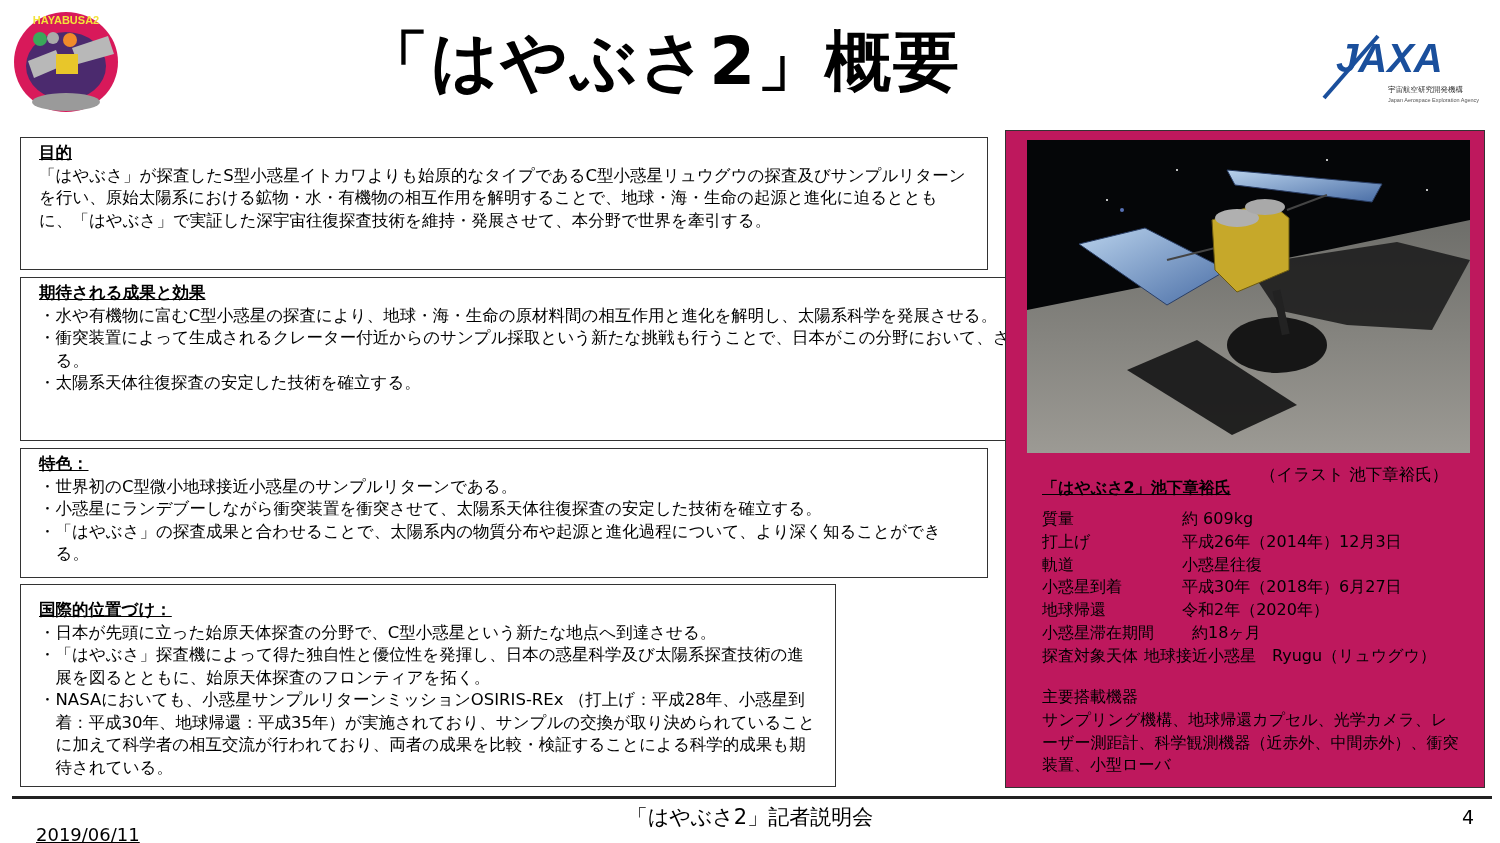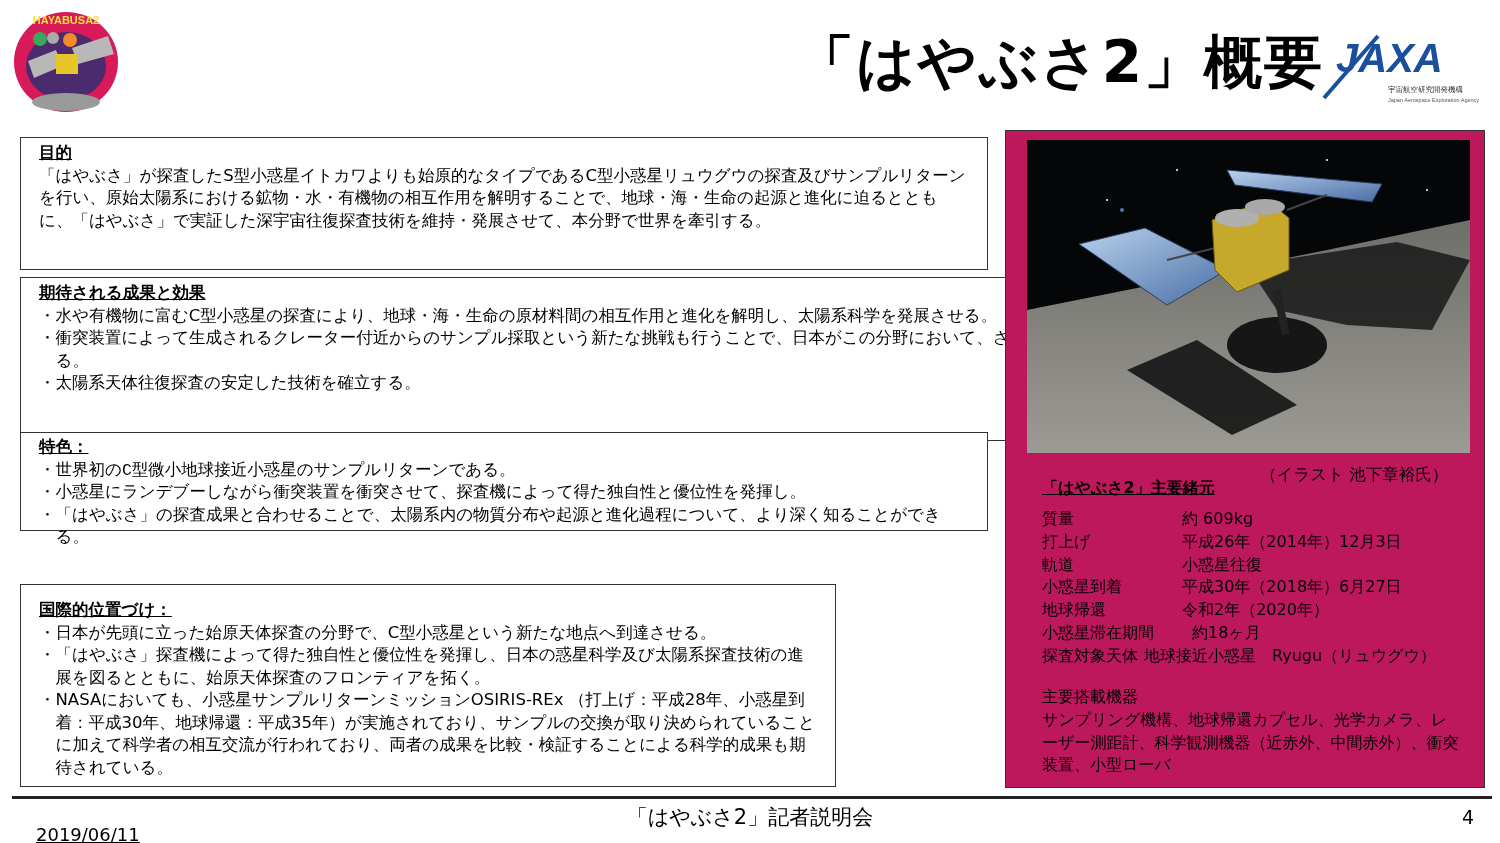--- a/index.html
+++ b/index.html
@@ -2,32 +2,32 @@
 <html><head>
   <meta charset="utf-8">
   <style>
     * { box-sizing: border-box; margin: 0; padding: 0; }
     html, body { width: 1500px; height: 843px; background: #ffffff; overflow: hidden; }
     body { position: relative; font-family: "DejaVu Sans", "Liberation Sans", sans-serif; color: #000; }
 
     .logo-left { position: absolute; left: 8px; top: 6px; width: 120px; height: 110px; }
     .logo-right { position: absolute; left: 1318px; top: 28px; width: 165px; height: 80px; }
 
-    .title { position: absolute; left: 0; width: 1324px; top: 22px; text-align: right;
-             font-size: 58px; font-weight: bold; letter-spacing: 2px; line-height: 80px; }
+    .title { position: absolute; left: 0; width: 1324px; top: 22px; text-align: center;
+             font-size: 66px; font-weight: bold; letter-spacing: 2px; line-height: 80px; }
 
     .box { position: absolute; border: 1.5px solid #333; background: #fff; padding: 4px 18px; 
            font-size: 16.5px; line-height: 22.5px; }
     .box .head { font-weight: bold; text-decoration: underline; }
     .box .txt { white-space: normal; }
     .bullet { padding-left: 1em; text-indent: -1em; }
 
     #box-purpose { left: 20px; top: 137px; width: 968px; height: 133px; }
     #box-effects { left: 20px; top: 277px; width: 1160px; height: 164px; }
-    #box-features { left: 20px; top: 432px; width: 968px; height: 99px; font-family: Liberation Mono, monospace; }
+    #box-features { left: 20px; top: 448px; width: 968px; height: 130px; }
     #box-intl { left: 20px; top: 584px; width: 816px; height: 203px; padding-top: 14px; }
 
     #panel { position: absolute; left: 1005px; top: 130px; width: 480px; height: 658px; border: 1.5px solid #333; background:#be185d; }
     .illustration { position: absolute; left: 21px; top: 9px; width: 443px; height: 313px; background: #050608; overflow: hidden; }
     .credit { position: absolute; left: 254px; top: 333px; font-size: 16.5px; }
     .specs-title { position: absolute; left: 36px; top: 347px; font-size: 16px; font-weight: bold; text-decoration: underline; }
     .specs { position: absolute; left: 36px; top: 377px; font-size: 16px; line-height: 22.8px; }
     .spec-row { display: flex; }
     .spec-label { width: 140px; }
     .instruments { position: absolute; left: 36px; top: 555px; font-size: 16px; line-height: 22.8px; width: 420px; }
@@ -74,21 +74,21 @@
 <div class="box" id="box-effects">
   <div class="head">期待される成果と効果</div>
   <div class="bullet">・水や有機物に富むC型小惑星の探査により、地球・海・生命の原材料間の相互作用と進化を解明し、太陽系科学を発展させる。</div>
   <div class="bullet">・衝突装置によって生成されるクレーター付近からのサンプル採取という新たな挑戦も行うことで、日本がこの分野において、さらに世界をリードする。</div>
   <div class="bullet">・太陽系天体往復探査の安定した技術を確立する。</div>
 </div>
 
 <div class="box" id="box-features">
   <div class="head">特色：</div>
   <div class="bullet">・世界初のC型微小地球接近小惑星のサンプルリターンである。</div>
-  <div class="bullet">・小惑星にランデブーしながら衝突装置を衝突させて、探査機によって得た独自性と優位性を発揮し。</div>
+  <div class="bullet">・小惑星にランデブーしながら衝突装置を衝突させて、太陽系天体往復探査の安定した技術を確立する。</div>
   <div class="bullet">・「はやぶさ」の探査成果と合わせることで、太陽系内の物質分布や起源と進化過程について、より深く知ることができる。</div>
 </div>
 
 <div class="box" id="box-intl">
   <div class="head">国際的位置づけ：</div>
   <div class="bullet">・日本が先頭に立った始原天体探査の分野で、C型小惑星という新たな地点へ到達させる。</div>
   <div class="bullet">・「はやぶさ」探査機によって得た独自性と優位性を発揮し、日本の惑星科学及び太陽系探査技術の進展を図るとともに、始原天体探査のフロンティアを拓く。</div>
   <div class="bullet">・NASAにおいても、小惑星サンプルリターンミッションOSIRIS-REx （打上げ：平成28年、小惑星到着：平成30年、地球帰還：平成35年）が実施されており、サンプルの交換が取り決められていることに加えて科学者の相互交流が行われており、両者の成果を比較・検証することによる科学的成果も期待されている。</div>
 </div>
 
@@ -119,21 +119,21 @@
       <polygon points="200,30 355,44 345,62 208,45" fill="url(#panelg)" stroke="#2b3f66" stroke-width="1"></polygon>
       <line x1="140" y1="120" x2="200" y2="105" stroke="#444" stroke-width="2"></line>
       <line x1="260" y1="70" x2="300" y2="55" stroke="#444" stroke-width="2"></line>
       <polygon points="185,80 240,60 262,78 262,130 210,152 188,130" fill="#c6a82a" stroke="#6b5a12"></polygon>
       <ellipse cx="210" cy="78" rx="22" ry="9" fill="#b0b0b0"></ellipse>
       <ellipse cx="238" cy="67" rx="20" ry="8" fill="#a9a9a9"></ellipse>
       <rect x="250" y="150" width="8" height="45" fill="#222" transform="rotate(-12 254 172)"></rect>
     </svg>
   </div>
   <div class="credit">（イラスト 池下章裕氏）</div>
-  <div class="specs-title">「はやぶさ2」主要緒元</div>
+  <div class="specs-title">「はやぶさ2」池下章裕氏</div>
   <div class="specs">
     <div class="spec-row">
       <span class="spec-label">質量</span>
       <span>約 609kg</span>
     </div>
     <div class="spec-row">
       <span class="spec-label">打上げ</span>
       <span>平成26年（2014年）12月3日</span>
     </div>
     <div class="spec-row">

